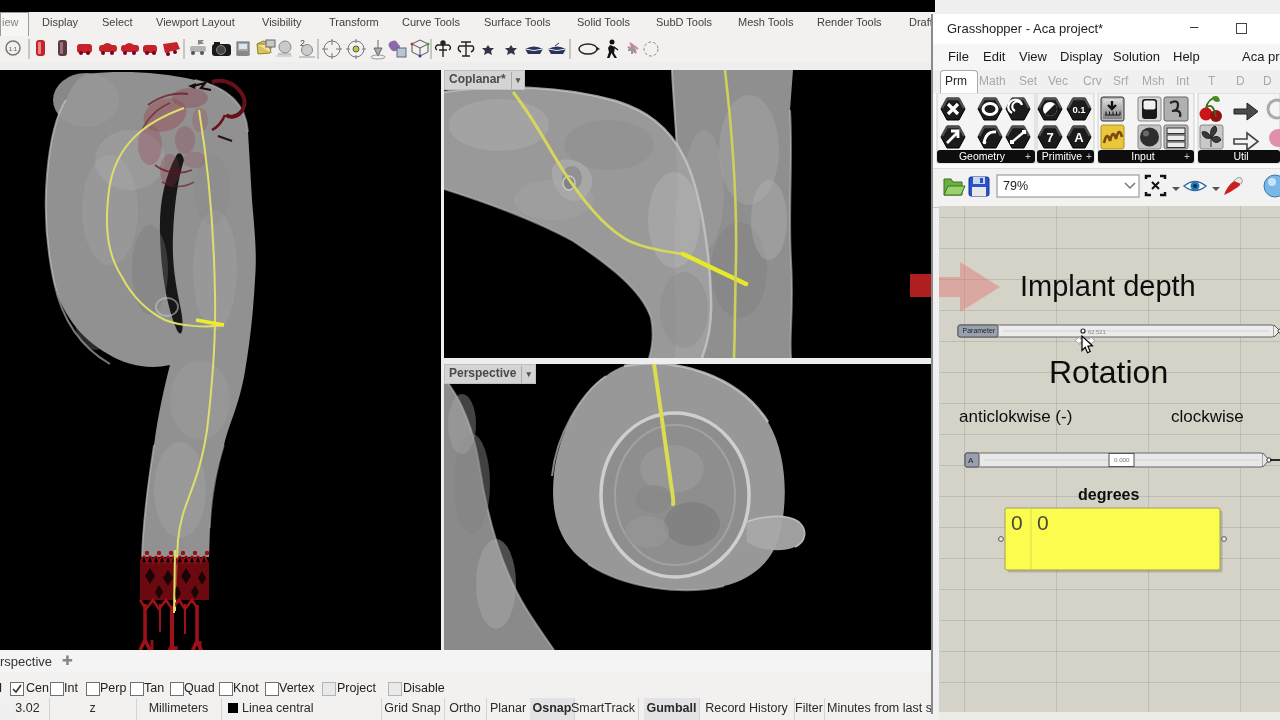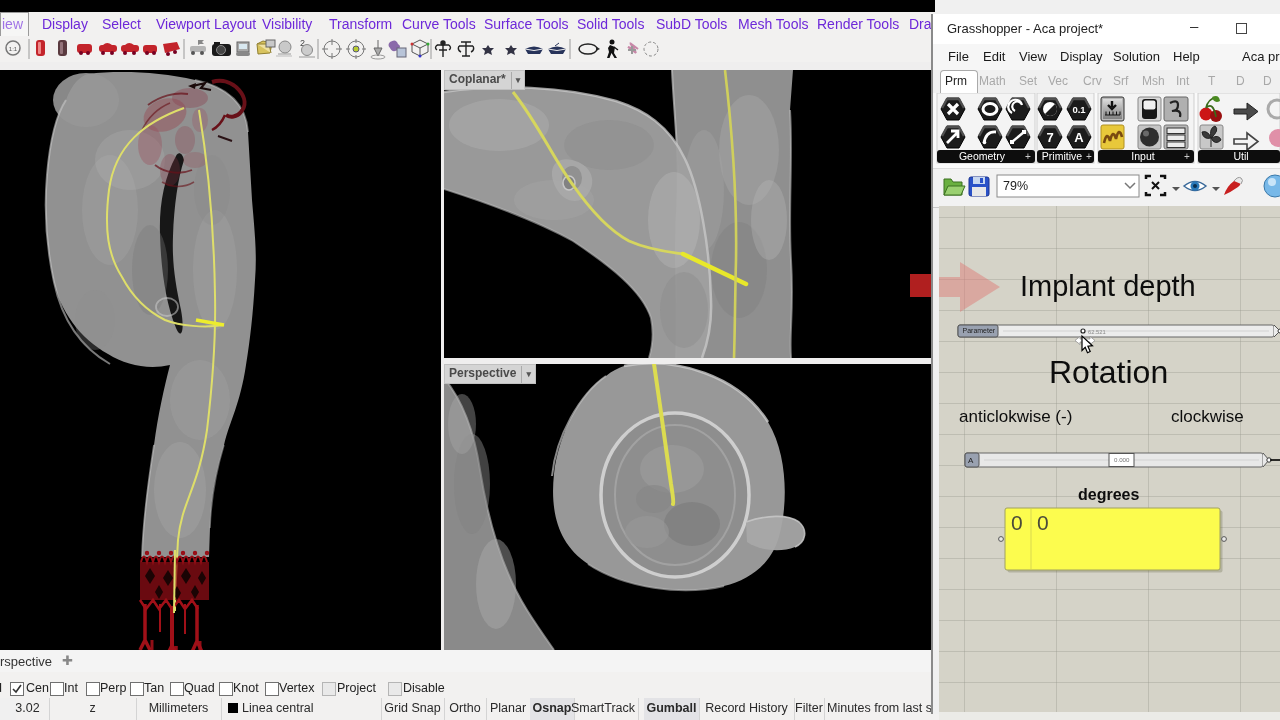--- a/index.html
+++ b/index.html
@@ -1,21 +1,21 @@
 <!DOCTYPE html>
 <html><head>
 <meta charset="utf-8">
 <style>
   html,body{margin:0;padding:0;width:1280px;height:720px;overflow:hidden;background:#f0f0f0;
     font-family:"Liberation Sans",sans-serif;}
   .abs{position:absolute;}
   #stage{position:relative;width:1280px;height:720px;}
   
   #topblack{left:0;top:0;width:935px;height:12px;background:#000;}
-  #menubar{left:0;top:12px;width:935px;height:24px;background:#f2f1f0;font-size:14px;color:#6d28d9;}
+  #menubar{left:0;top:12px;width:935px;height:24px;background:#f2f1f0;font-size:11px;color:#404040;}
   #menubar span{position:absolute;top:4px;white-space:nowrap;}
   #toolbar{left:0;top:36px;width:935px;height:26px;background:#f2f1f0;border-bottom:1px solid #dcdcdc;}
   #vpbg{left:0;top:62px;width:933px;height:588px;background:#efeeee;}
   
   .vplabel{position:absolute;height:18px;background:#d4d4d4;border:1px solid #c0c0c0;
      font-size:12px;font-weight:bold;color:#4a4a4a;line-height:17px;padding:0 4px;text-align:center;}
   .vplabel .dd{display:inline-block;border-left:1px solid #aaa;margin-left:5px;padding-left:4px;color:#555;font-size:9px;}
   
   #tabrow{left:0;top:650px;width:933px;height:22px;background:#f4f4f4;font-size:13px;color:#333;}
   #osnaprow{left:0;top:672px;width:933px;height:26px;background:#f2f1f0;font-size:12.5px;color:#222;}

